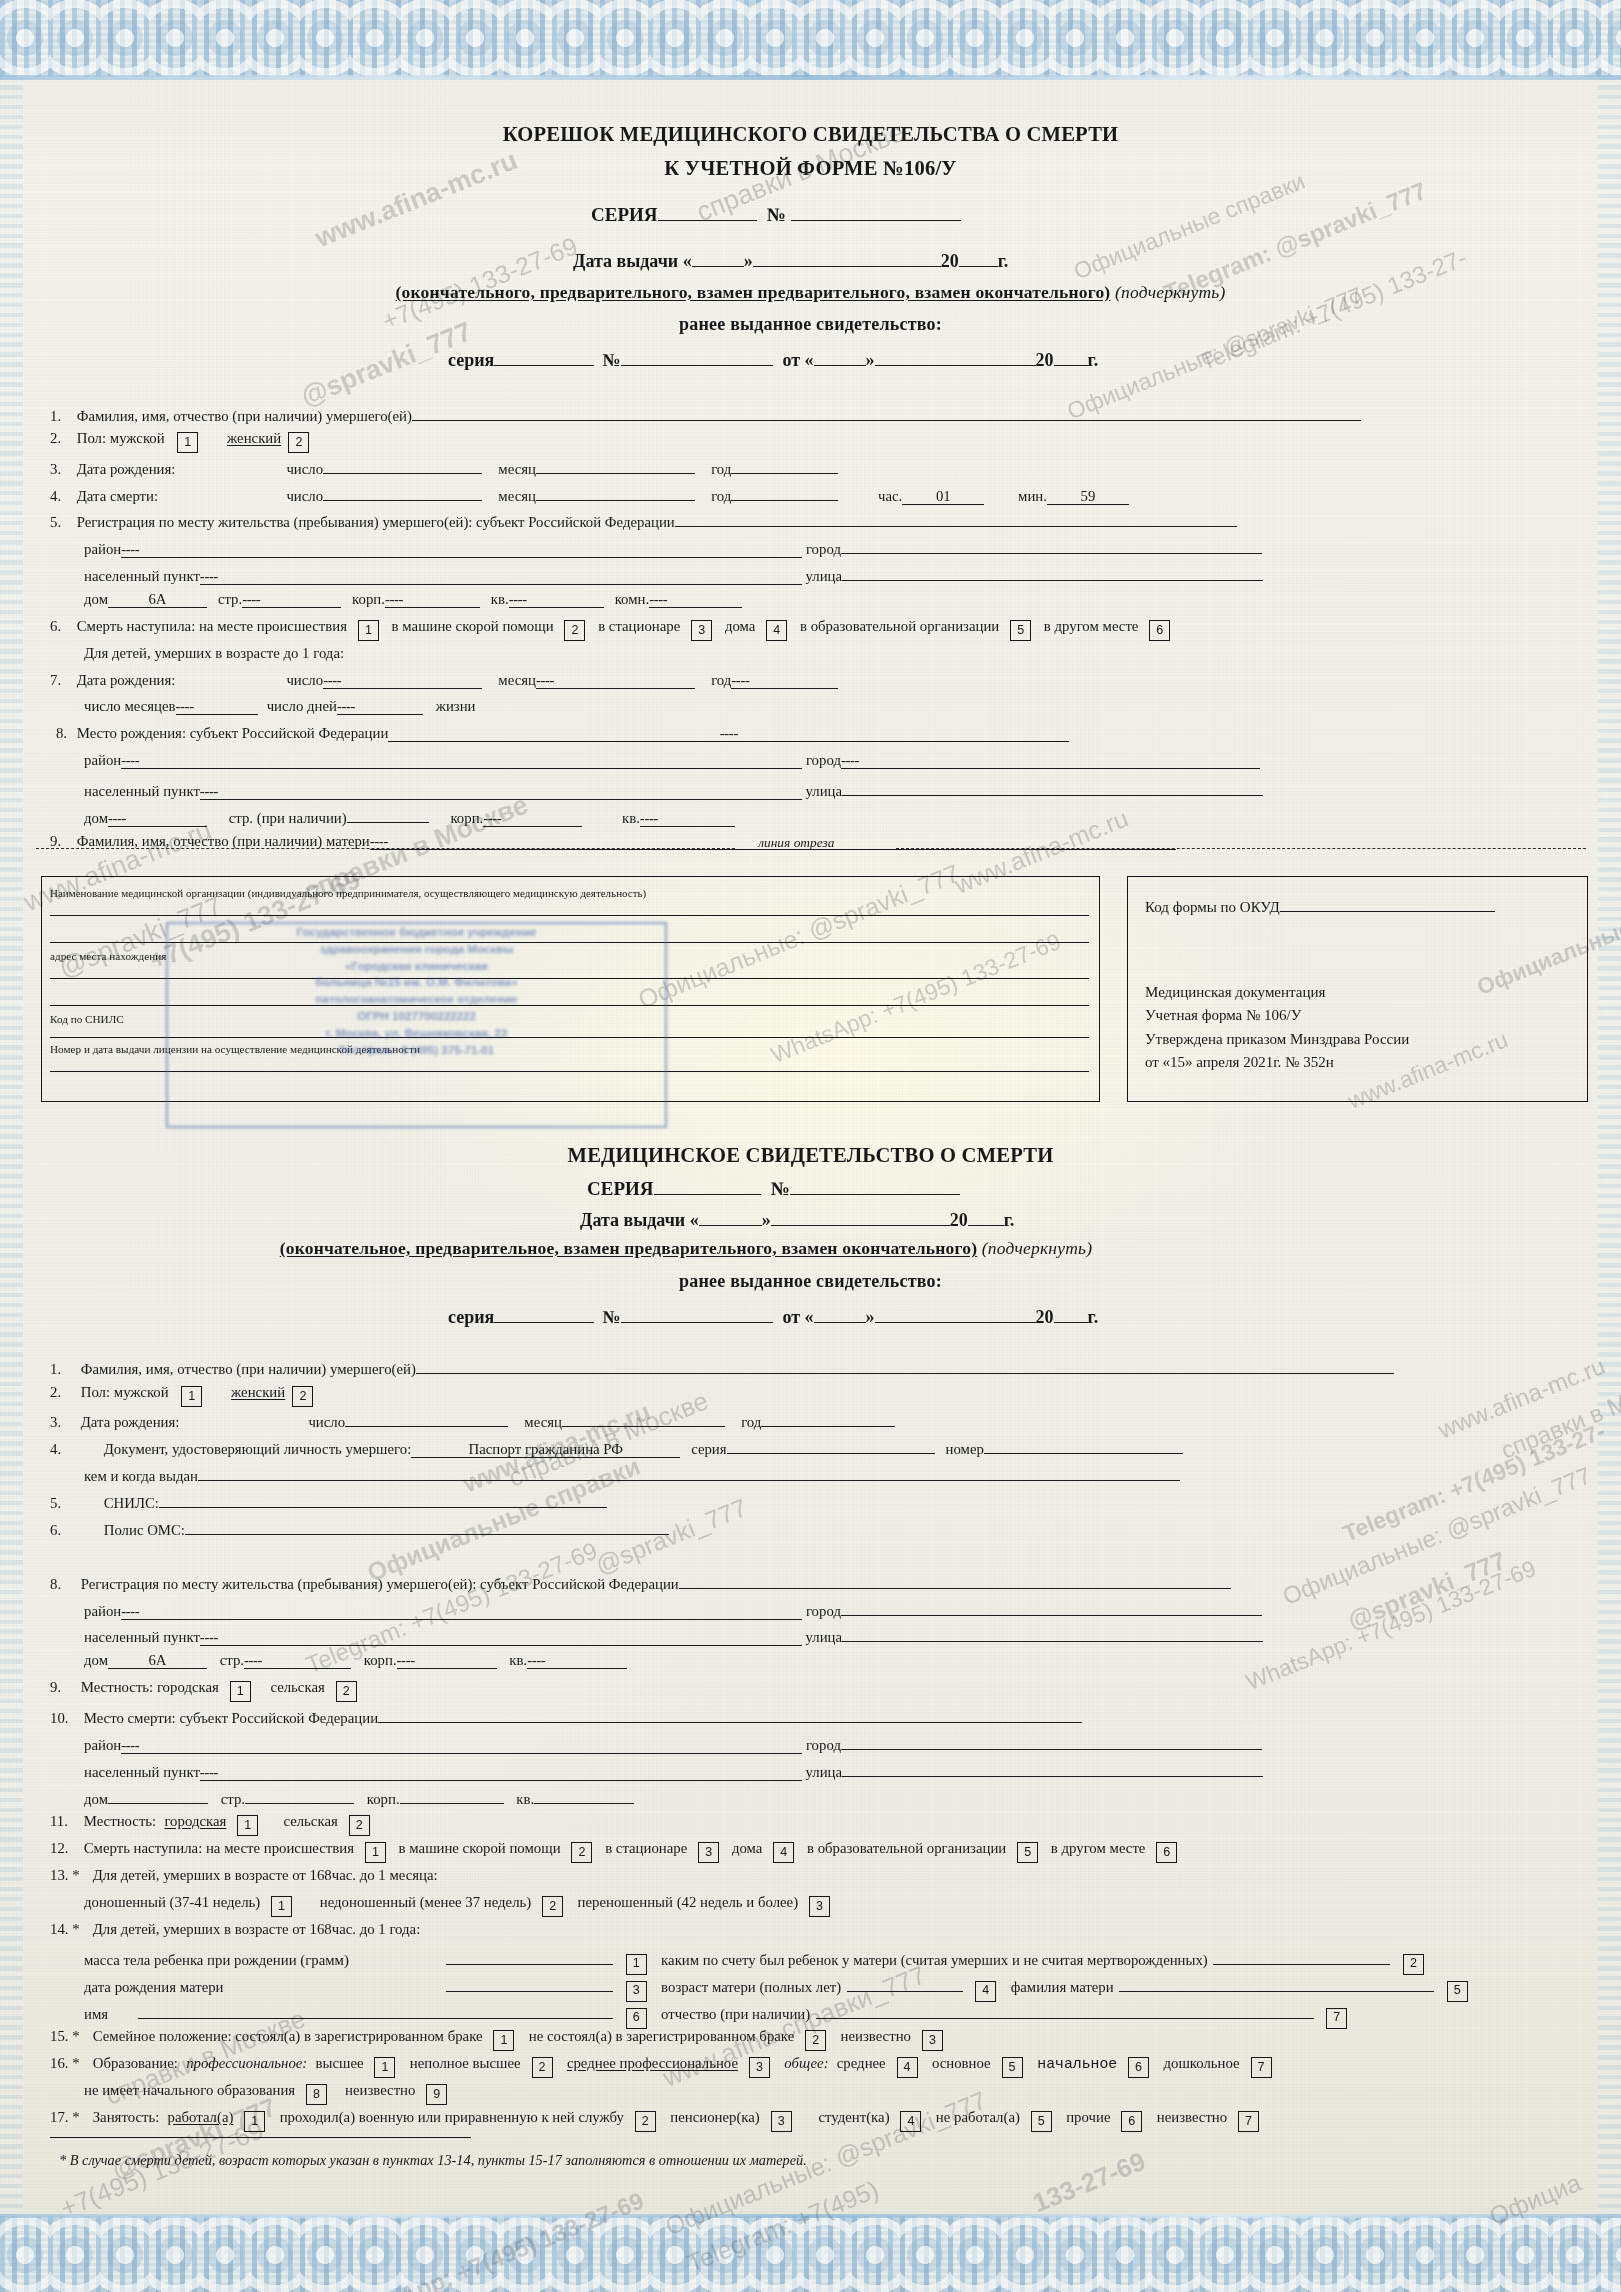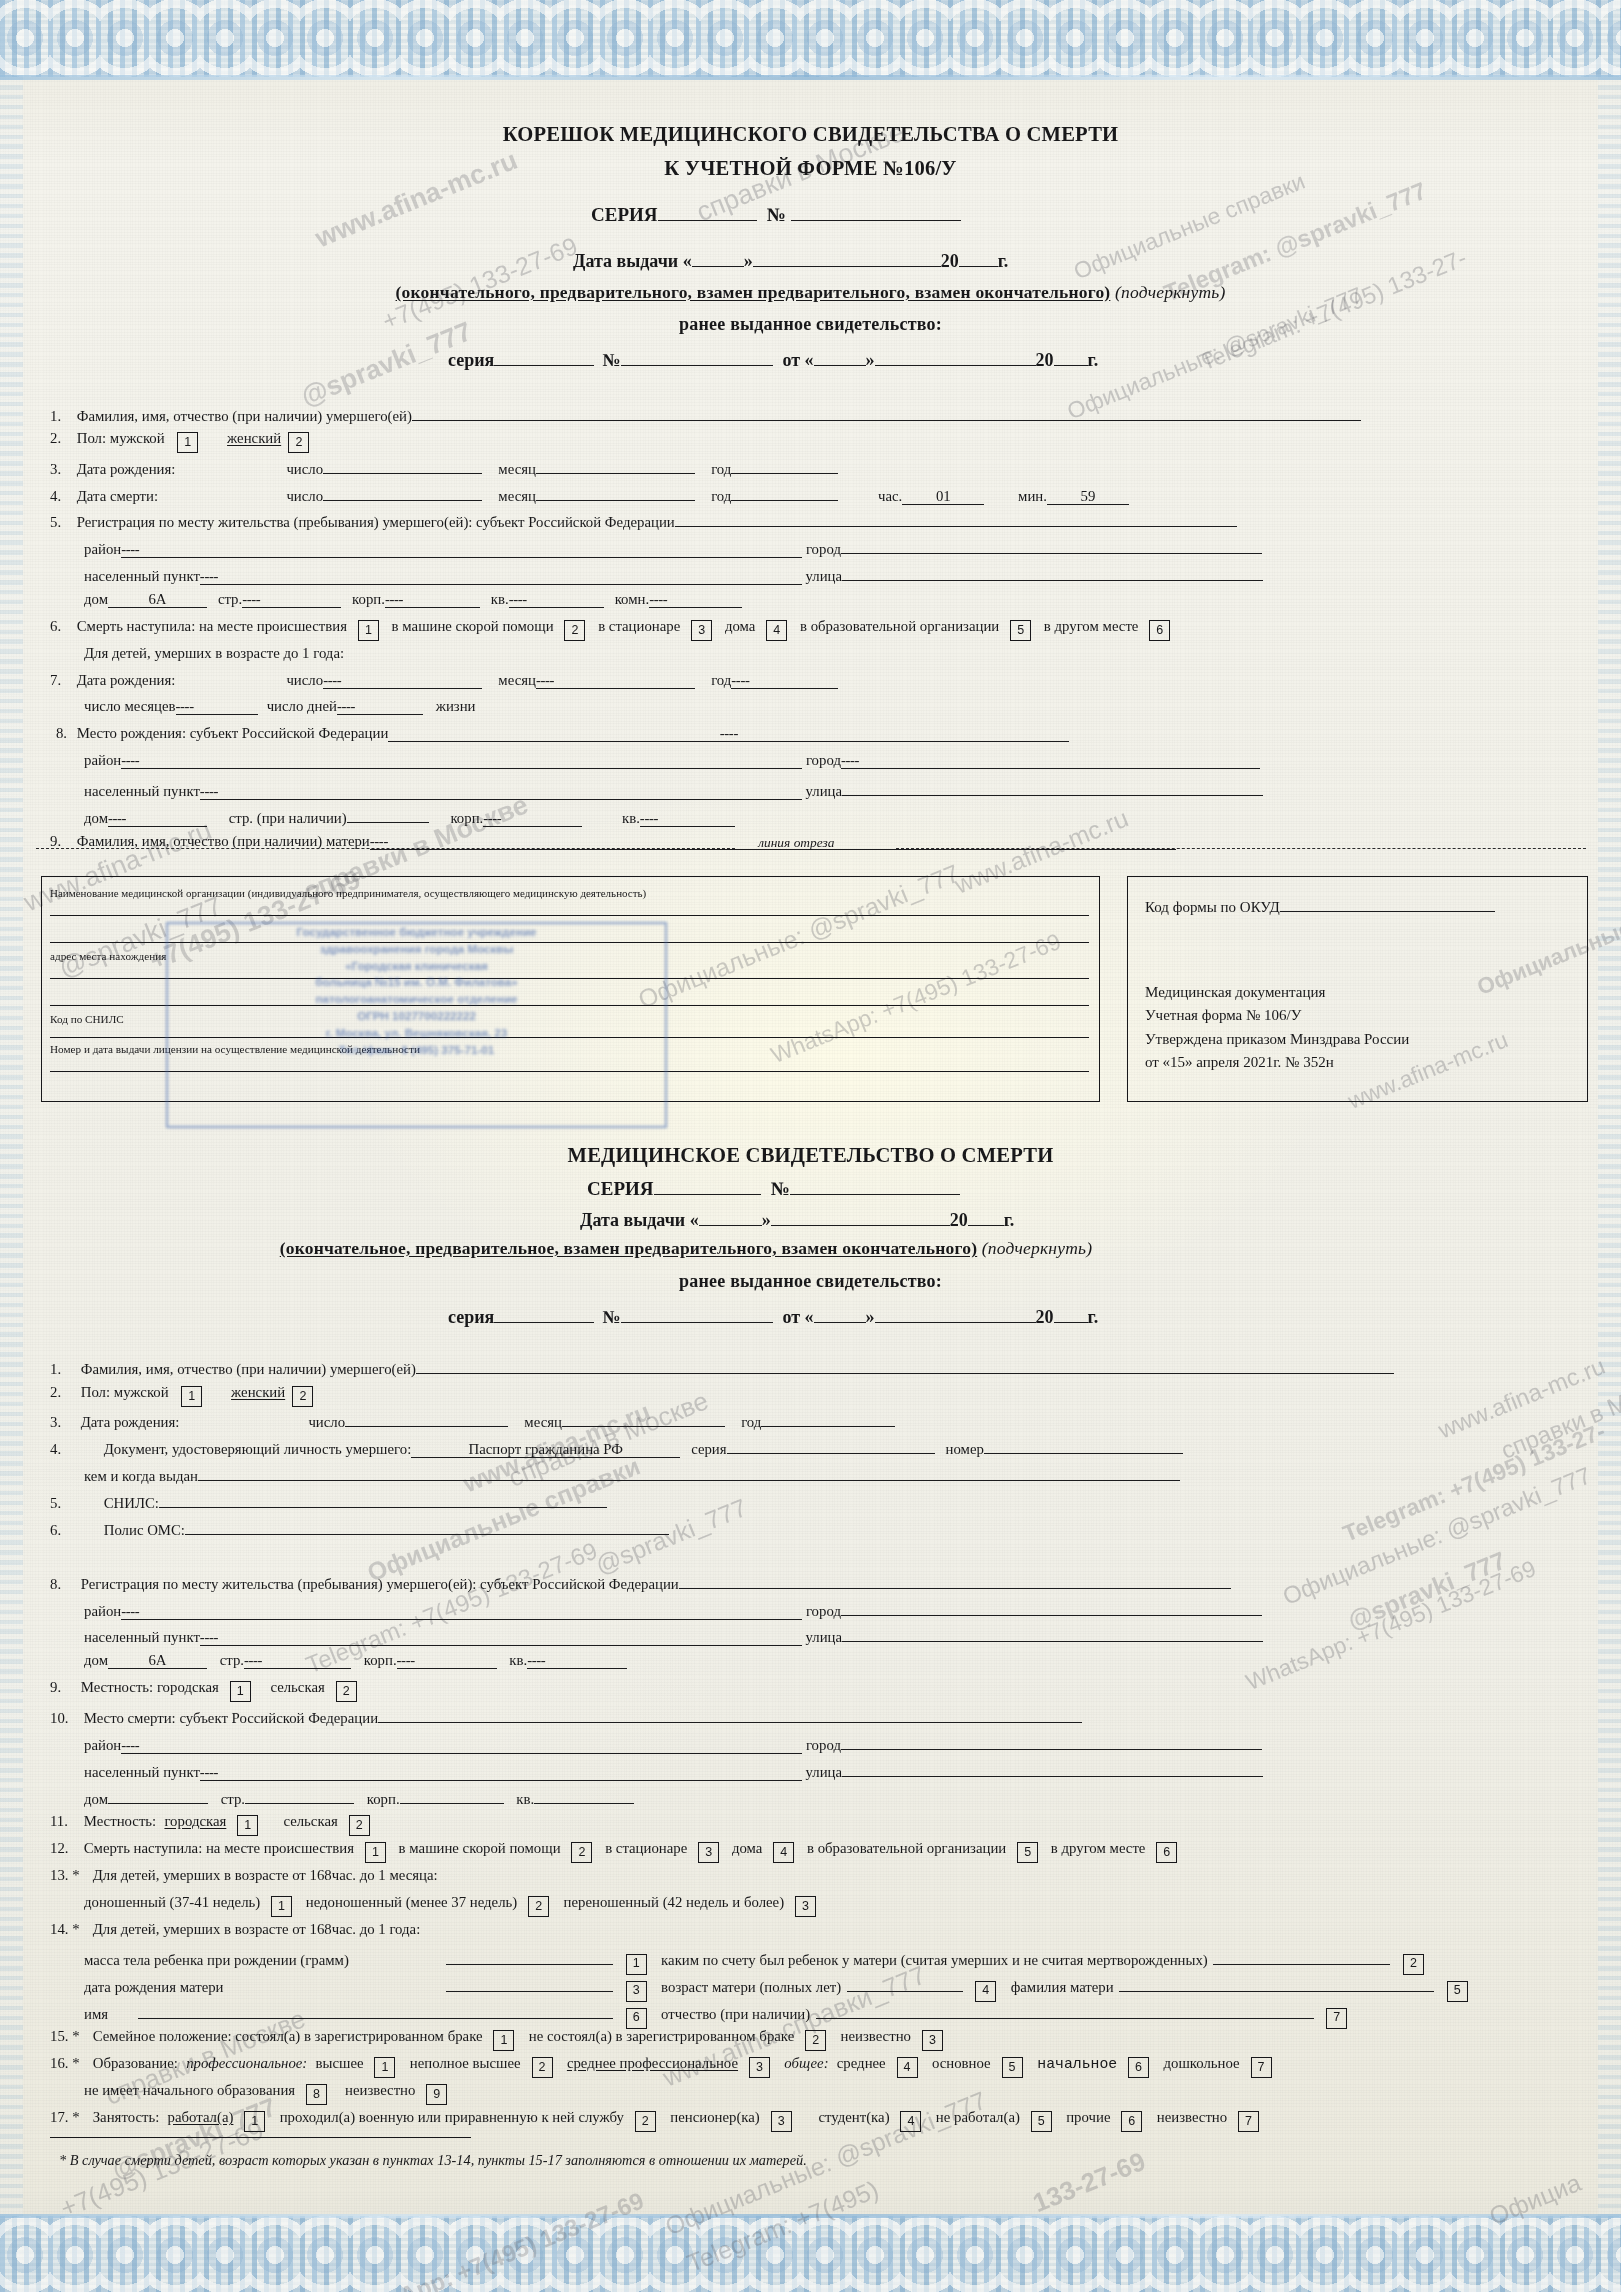--- a/index.html
+++ b/index.html
@@ -466,21 +466,21 @@
     <span class="box" style="margin-left:7.2px;">6</span>
   </div>
 
   <div class="row" style="left:50px;top:1868px;">
     <span style="display:inline-block;width:39px;">13. *</span>
     <span>Для детей, умерших в возрасте от 168час. до 1 месяца:</span>
   </div>
   <div class="row" style="left:84px;top:1895px;">
     <span>доношенный (37-41 недель)</span>
     <span class="box" style="margin-left:7.2px;">1</span>
-    <span style="margin-left:10px;font-family:Liberation Serif, serif;">недоношенный (менее 37 недель)</span>
+    <span style="margin-left:24px;font-family:Liberation Serif, serif;">недоношенный (менее 37 недель)</span>
     <span class="box" style="margin-left:7.2px;">2</span>
     <span style="margin-left:10.7px;">переношенный (42 недель и более)</span>
     <span class="box" style="margin-left:7.2px;">3</span>
   </div>
 
   <div class="row" style="left:50px;top:1922px;">
     <span style="display:inline-block;width:39px;">14. *</span>
     <span>Для детей, умерших в возрасте от 168час. до 1 года:</span>
   </div>
 

